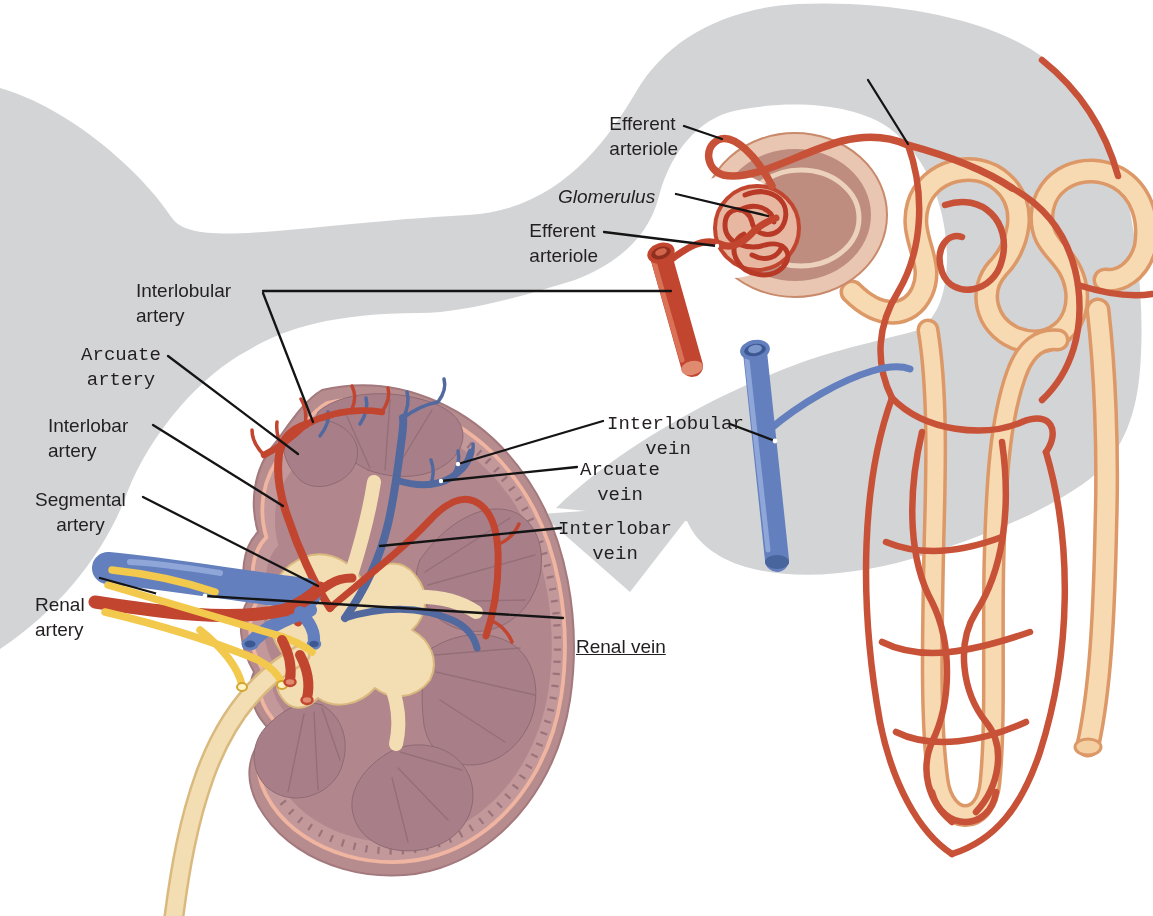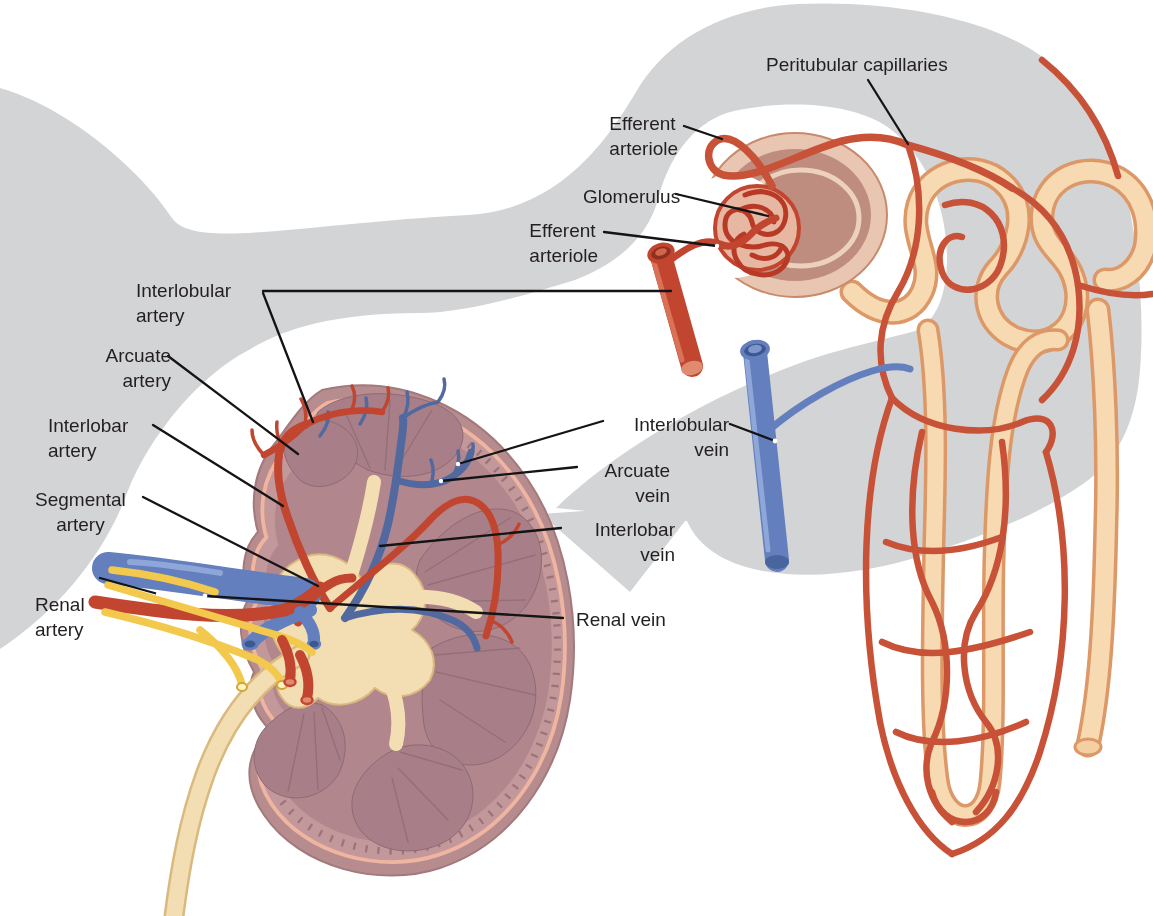--- a/index.html
+++ b/index.html
@@ -3,21 +3,21 @@
 <meta charset="utf-8">
 <style>
   html,body{margin:0;padding:0;background:#fff;}
   .stage{position:relative;width:1153px;height:916px;background:#fff;overflow:hidden;
          font-family:"Liberation Sans",sans-serif;}
   .stage svg{position:absolute;left:0;top:0;}
   .lbl{position:absolute;font-size:19px;line-height:25px;color:var(--text,#231f20);
        white-space:nowrap;z-index:5;}
   .lbl span{display:block;}
   .r{text-align:left;}
-  .c{text-align:right;}
+  .c{text-align:center;font-family:Liberation Mono, monospace;}
 </style>
 </head>
 <body>
 
 <div class="stage">
 
 <svg width="1153" height="916" viewBox="0 0 1153 916">
 
   <g>
     <path fill="var(--band)" d="
@@ -236,30 +236,27 @@
       <circle cx="775" cy="441" r="2.4"></circle>
       <circle cx="458" cy="464" r="2.2"></circle>
       <circle cx="441" cy="481" r="2.2"></circle>
       <circle cx="205" cy="596" r="2.4"></circle>
       <circle cx="158" cy="594" r="2.2"></circle>
       <circle cx="717" cy="246" r="2.2"></circle>
     </g>
   </g>
 </svg>
 
-  <div class="lbl" style="left:766px;top:52px;">
-    <span>Peritubular capillaries</span>
-  </div>
 
   <div class="lbl r" style="right:475px;top:111px;">
     <span>Efferent</span>
     <span>arteriole</span>
   </div>
 
-  <div class="lbl" style="left:583px;top:184px;">
+  <div class="lbl" style="left:558px;top:184px;font-style:italic;">
     <span>Glomerulus</span>
   </div>
 
   <div class="lbl r" style="right:555px;top:218px;">
     <span>Efferent</span>
     <span>arteriole</span>
   </div>
 
   <div class="lbl" style="left:136px;top:278px;">
     <span>Interlobular</span>
@@ -294,17 +291,17 @@
   <div class="lbl c" style="left:570px;top:458px;width:100px;">
     <span>Arcuate</span>
     <span>vein</span>
   </div>
 
   <div class="lbl c" style="left:555px;top:517px;width:120px;">
     <span>Interlobar</span>
     <span>vein</span>
   </div>
 
-  <div class="lbl" style="left:576px;top:607px;">
+  <div class="lbl" style="left:576px;top:634px;text-decoration:underline;">
     <span>Renal vein</span>
   </div>
 
 </div>
 
 </body></html>

